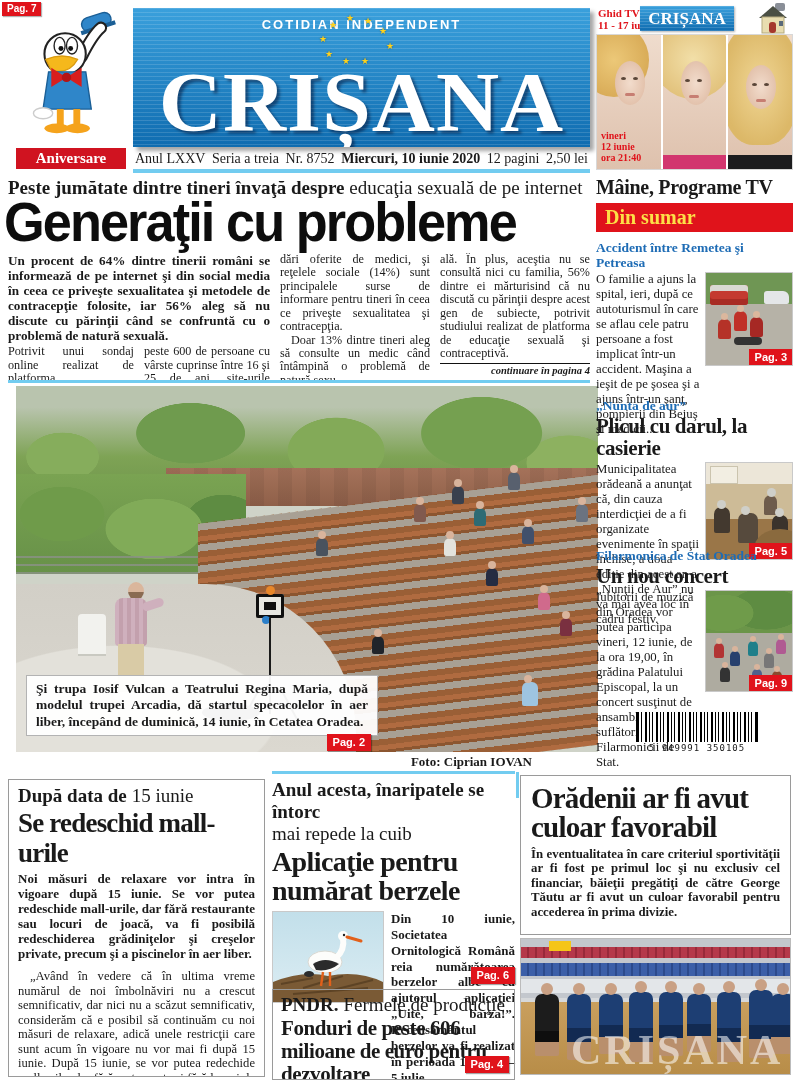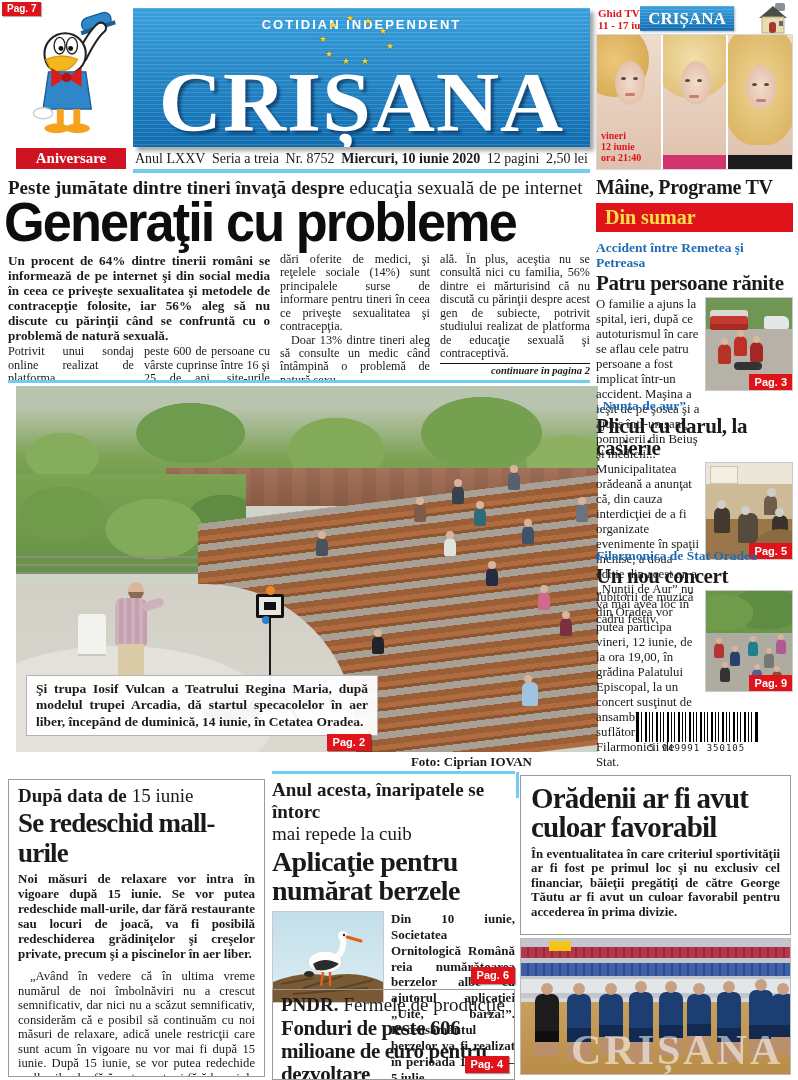--- a/index.html
+++ b/index.html
@@ -351,21 +351,21 @@
         <div>Potrivit unui sondaj online realizat de platforma PlanificăNeprevăzutul.ro, la sfârşitul anului 2019, la care au răspuns</div>
         <div>peste 600 de persoane cu vârste cuprinse între 16 şi 25 de ani, site-urile (52%) cu informaţii specializate, sfaturi şi recoman-</div>
       </div>
     </div>
     <div class="ma-col">
       <p>dări oferite de medici, şi reţelele sociale (14%) sunt principalele surse de informare pentru tineri în ceea ce priveşte sexualitatea şi contracepţia.</p>
       <p>Doar 13% dintre tineri aleg să consulte un medic când întâmpină o problemă de natură sexu-</p>
     </div>
     <div class="ma-col">
       <p>ală. În plus, aceştia nu se consultă nici cu familia, 56% dintre ei mărturisind că nu discută cu părinţii despre acest gen de subiecte, potrivit studiului realizat de platforma de educaţie sexuală şi contraceptivă.</p>
-      <div class="continuation">continuare în pagina 2</div>
+      <div class="continuation">continuare în pagina 4</div>
     </div>
   </div>
   <div class="rule" style="left:8px;top:380px;width:582px;height:3px"></div>
 
   <div class="main-photo">
     <div class="mp-trees"></div>
     <div class="mp-wall"></div>
     <div class="mp-bush"></div>
     <div class="mp-fence"></div>
     <div class="mp-benches"></div>
@@ -401,21 +401,20 @@
       <span class="pag-badge" style="right:6px;bottom:-16px">Pag. 2</span>
     </div>
   </div>
   <div class="photo-credit">Foto: Ciprian IOVAN</div>
 
   <div class="maine">Mâine, Programe TV</div>
   <div class="din-sumar">Din sumar</div>
 
   <div class="sb-item" style="top:240px">
     <div class="sb-kicker">Accident între Remetea şi Petreasa</div>
-    <div class="sb-head">Patru persoane rănite</div>
     <div class="sb-row">
       <div class="sb-body">O familie a ajuns la spital, ieri, după ce autoturismul în care se aflau cele patru persoane a fost implicat într-un accident. Maşina a ieşit de pe şosea şi a ajuns într-un şanţ, pompierii din Beiuş şi medicii...</div>
       <div class="sb-img img-accident">
         <div class="amb"></div>
         <div class="car"></div>
         <span class="medic m1"></span>
         <span class="medic m2"></span>
         <span class="medic m3"></span>
         <div class="victim"></div>
         <span class="pag-badge">Pag. 3</span>

